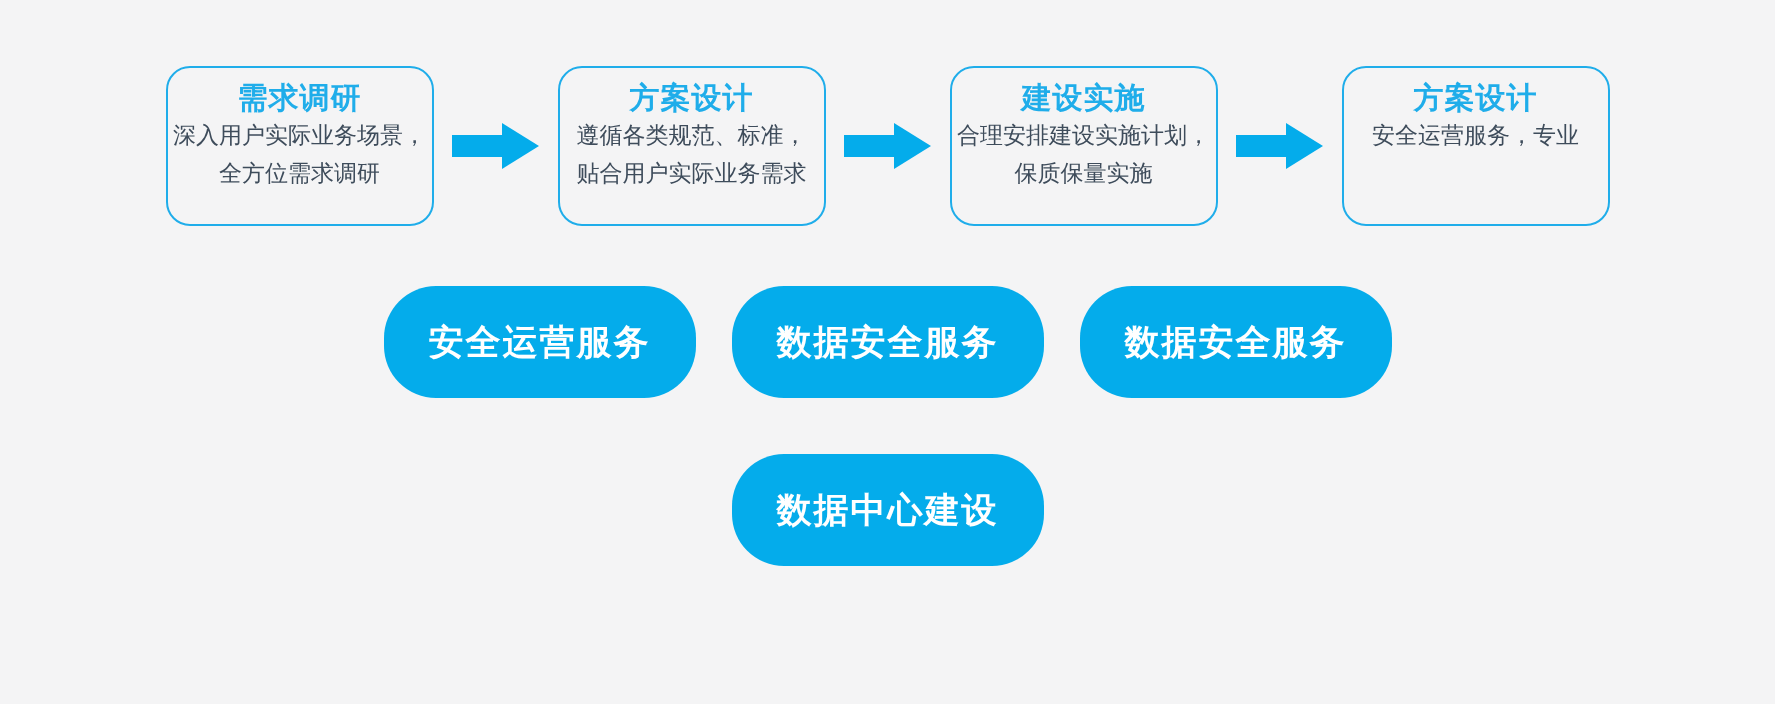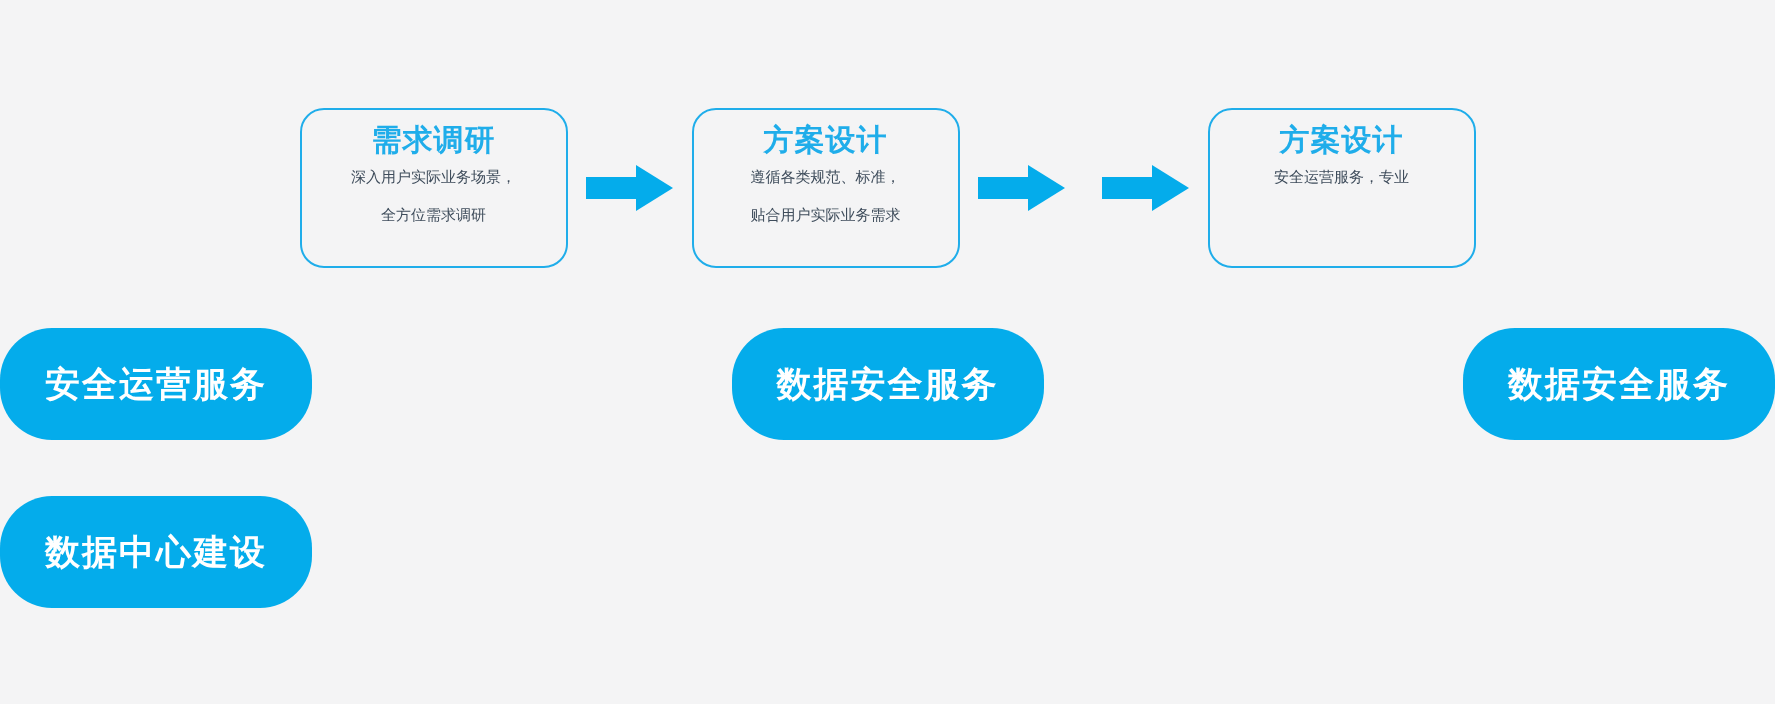--- a/index.html
+++ b/index.html
@@ -21,41 +21,41 @@
     position: relative;
     width: 1775px;
     height: 704px;
   }
 
   
   .process-row {
     display: flex;
     justify-content: center;
     align-items: center;
-    padding-top: 108px;
+    padding-top: 66px;
   }
   .step-box {
     width: 268px;
     height: 160px;
     border: 2px solid var(--accent);
     border-radius: 24px;
     text-align: center;
     flex: 0 0 auto;
     background: transparent;
   }
   .step-title {
     margin-top: 12px;
     font-size: 30px;
     font-weight: bold;
     color: var(--accent);
     letter-spacing: 1px;
     line-height: 36px;
   }
   .step-line {
-    font-size: 15px;
+    font-size: 23px;
     color: var(--body-text);
     line-height: 38px;
     white-space: nowrap;
   }
   .step-line:first-of-type { margin-top: 4px; }
 
   
   .arrow-cell {
     width: 124px;
     flex: 0 0 auto;
@@ -76,22 +76,22 @@
     width: 0;
     height: 0;
     border-top: 23px solid transparent;
     border-bottom: 23px solid transparent;
     border-left: 37px solid var(--pill);
   }
 
   
   .pill-row {
     display: flex;
-    justify-content: space-between;
-    gap: 22px;
+    justify-content: center;
+    gap: 36px;
   }
   .pill-row.first { margin-top: 60px; }
   .pill-row.second { margin-top: 56px; }
   .pill {
     width: 312px;
     height: 112px;
     border-radius: 52px;
     background: var(--pill);
     display: flex;
     justify-content: center;
@@ -131,20 +131,25 @@
       <div class="step-line">贴合用户实际业务需求</div>
     </div>
 
     <div class="arrow-cell">
       <div class="arrow">
         <span class="arrow-bar"></span>
         <span class="arrow-head"></span>
       </div>
     </div>
 
+    <div class="step-box">
+      <div class="step-title">建设实施</div>
+      <div class="step-line">合理安排建设实施计划，</div>
+      <div class="step-line">保质保量实施</div>
+    </div>
 
     <div class="arrow-cell">
       <div class="arrow">
         <span class="arrow-bar"></span>
         <span class="arrow-head"></span>
       </div>
     </div>
 
     <div class="step-box">
       <div class="step-title">方案设计</div>

